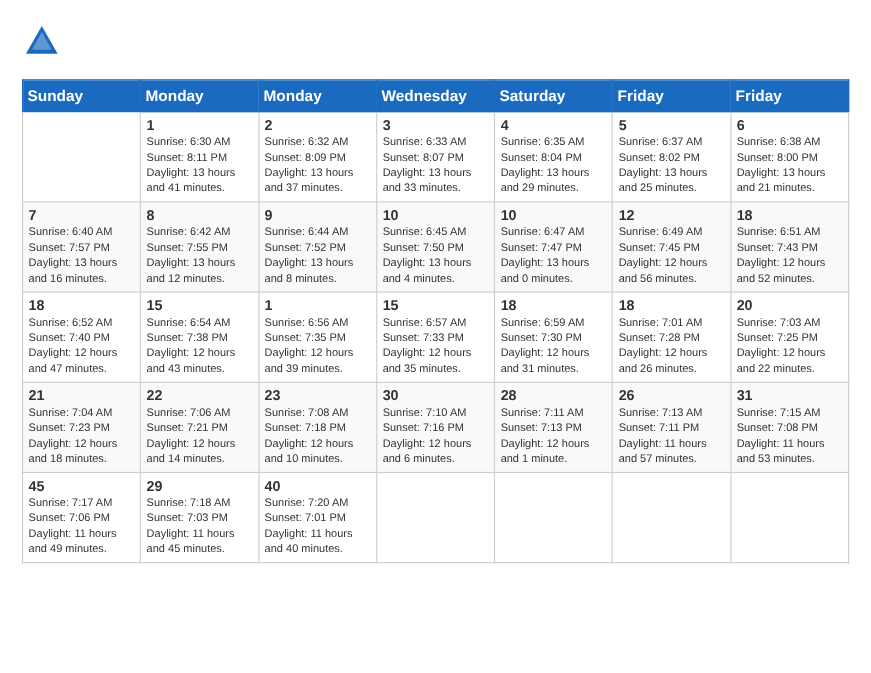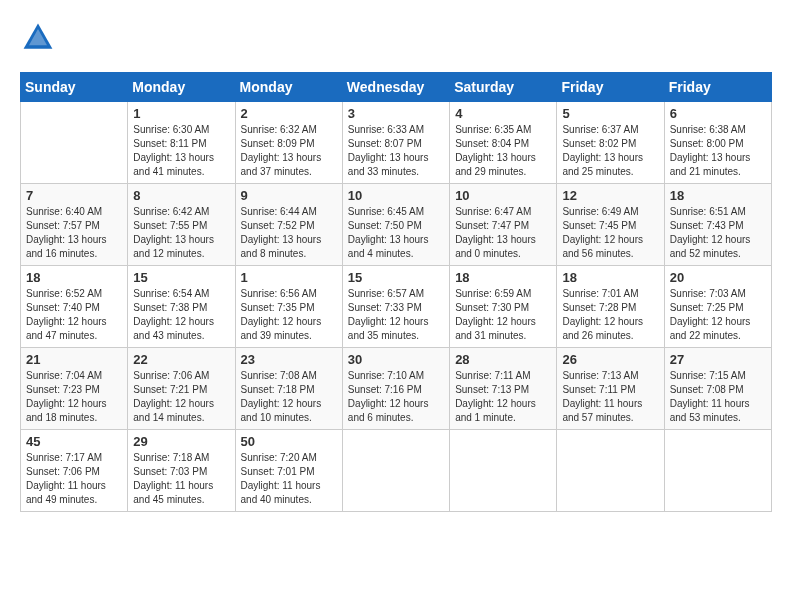--- a/index.html
+++ b/index.html
@@ -231,35 +231,35 @@
         </td>
         <td>
           <span class="day-num">28</span>
           <div class="day-detail">Sunrise: 7:11 AM<br>Sunset: 7:13 PM<br>Daylight: 12 hours<br>and 1 minute.</div>
         </td>
         <td>
           <span class="day-num">26</span>
           <div class="day-detail">Sunrise: 7:13 AM<br>Sunset: 7:11 PM<br>Daylight: 11 hours<br>and 57 minutes.</div>
         </td>
         <td>
-          <span class="day-num">27</span>
+          <span class="day-num">31</span>
           <div class="day-detail">Sunrise: 7:15 AM<br>Sunset: 7:08 PM<br>Daylight: 11 hours<br>and 53 minutes.</div>
         </td>
       </tr>
       <tr>
         <td>
           <span class="day-num">45</span>
           <div class="day-detail">Sunrise: 7:17 AM<br>Sunset: 7:06 PM<br>Daylight: 11 hours<br>and 49 minutes.</div>
         </td>
         <td>
           <span class="day-num">29</span>
           <div class="day-detail">Sunrise: 7:18 AM<br>Sunset: 7:03 PM<br>Daylight: 11 hours<br>and 45 minutes.</div>
         </td>
         <td>
-          <span class="day-num">50</span>
+          <span class="day-num">40</span>
           <div class="day-detail">Sunrise: 7:20 AM<br>Sunset: 7:01 PM<br>Daylight: 11 hours<br>and 40 minutes.</div>
         </td>
         <td class="empty"></td>
         <td class="empty"></td>
         <td class="empty"></td>
         <td class="empty"></td>
       </tr>
     </tbody>
 </table>
 

